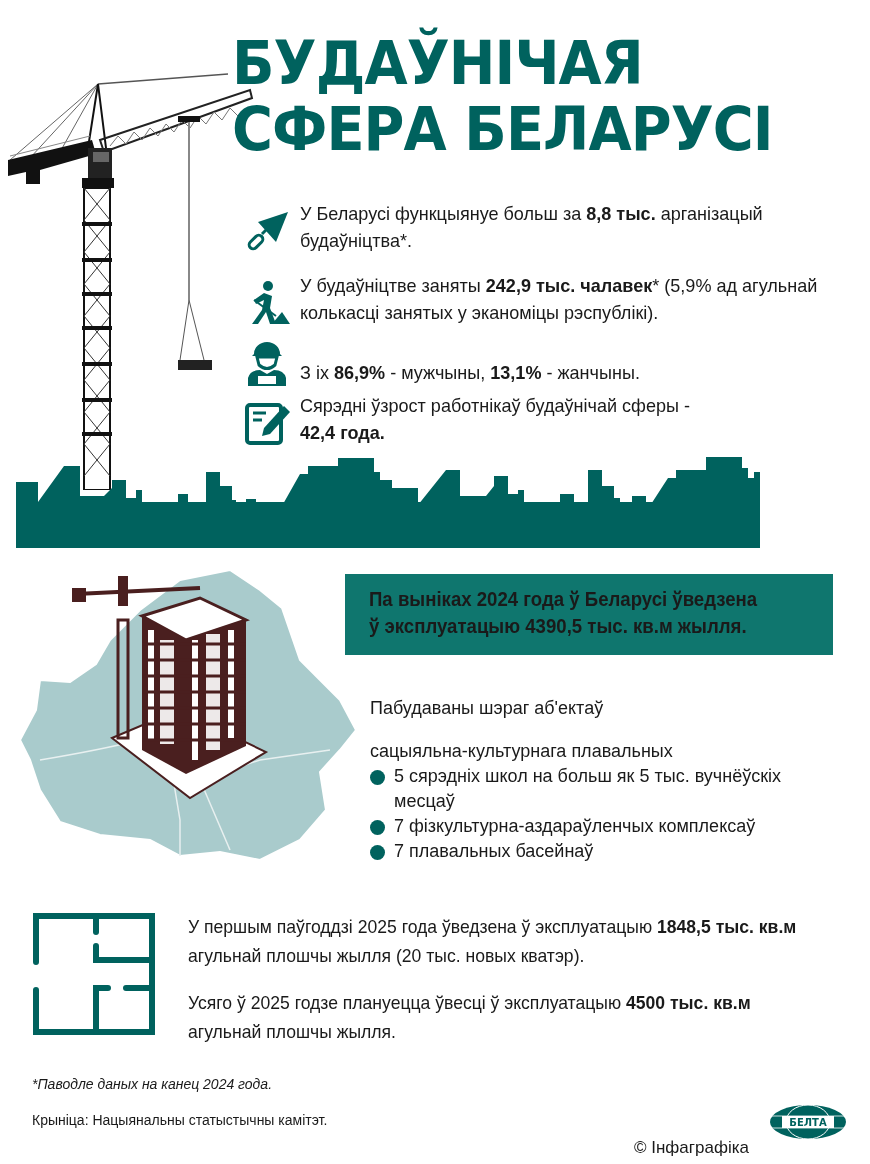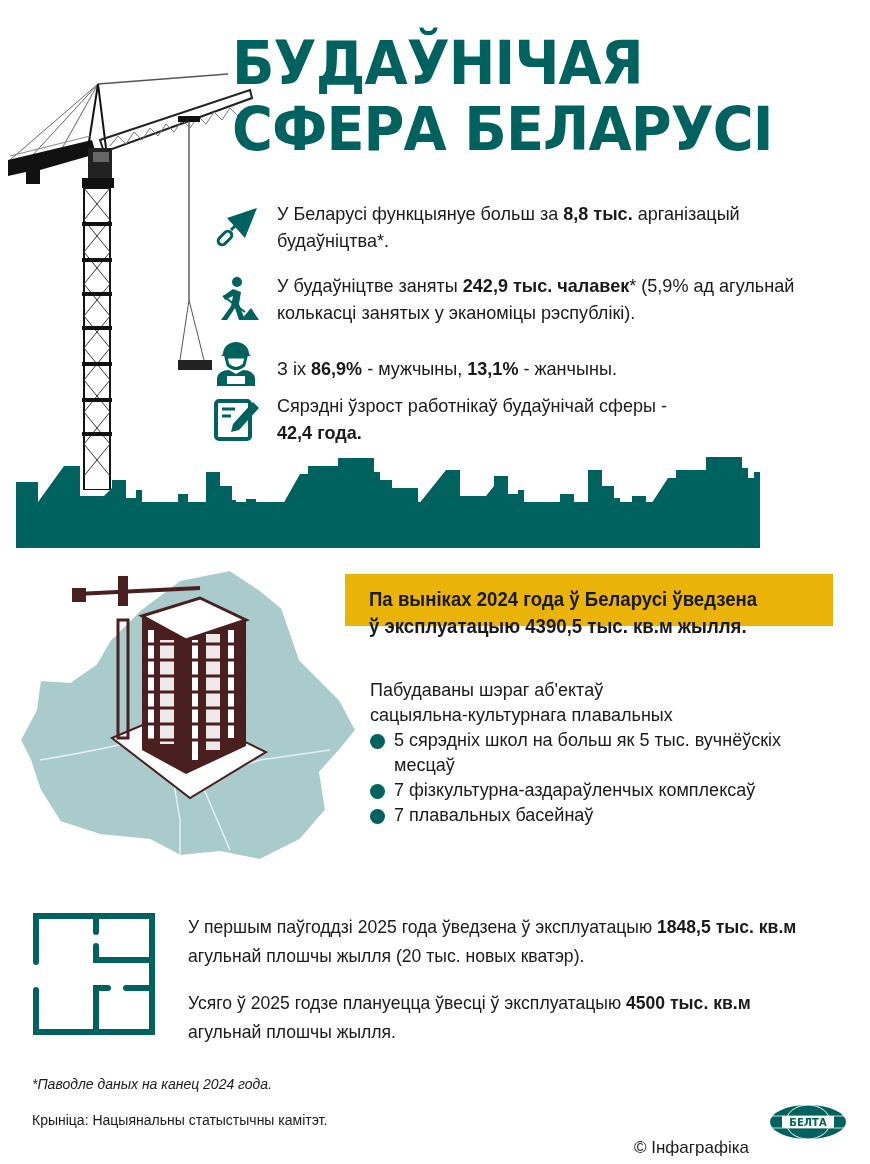--- a/index.html
+++ b/index.html
@@ -12,38 +12,38 @@
     font-family: "DejaVu Sans", sans-serif; font-weight: bold;
     color: #00625e; font-size: 60px; line-height: 66px; letter-spacing: -1px;
     transform: scaleX(0.93); transform-origin: left top;
   }
   .title div { white-space: nowrap; }
 
   
   .crane { position: absolute; left: 0; top: 60px; width: 300px; height: 430px; }
 
   
-  .fact { position: absolute; left: 213px; width: 620px; display: flex; align-items: center; gap: 8px; }
+  .fact { position: absolute; left: 244px; width: 620px; display: flex; align-items: flex-end; }
   .fact .ico { width: 46px; height: 46px; flex: 0 0 46px; margin-right: 10px; }
   .fact .txt { font-size: 19px; line-height: 27px; color: #1a1a1a; transform: scaleX(0.95); transform-origin: left top; }
   .fact .txt b { font-weight: bold; }
 
   
   .skyline { position: absolute; left: 0; top: 440px; width: 870px; height: 110px; }
 
   
   .map { position: absolute; left: 0; top: 560px; width: 370px; height: 320px; }
   .banner {
-    position: absolute; left: 345px; top: 574px; width: 488px; height: 52px;
-    background: #eab308; padding: 12px 0 0 24px;
+    position: absolute; left: 345px; top: 574px; width: 488px; height: 81px;
+    background: #0f766e; padding: 12px 0 0 24px;
   }
   .banner .line { font-size: 20px; line-height: 27px; font-weight: bold; color: #1a1a1a; white-space: nowrap; transform: scaleX(0.93); transform-origin: left top; }
 
   .objects { position: absolute; left: 370px; top: 678px; width: 470px; }
-  .objects .intro { font-size: 18px; line-height: 25px; color: #1a1a1a; }
+  .objects .intro { font-size: 18px; line-height: 25px; color: #1a1a1a; margin-top: 18px; }
   .objects ul { list-style: none; }
   .objects li { position: relative; padding-left: 24px; font-size: 18px; line-height: 25px; }
   .objects li .dot { position: absolute; left: 0; top: 6px; width: 15px; height: 15px; border-radius: 50%; background: #00625e; }
 
   
   .plan { position: absolute; left: 32px; top: 912px; width: 124px; height: 124px; }
   .para { position: absolute; left: 188px; width: 660px; font-size: 18.5px; line-height: 29px; color: #1a1a1a; transform: scaleX(0.95); transform-origin: left top; }
   .para b { font-weight: bold; }
 
   

